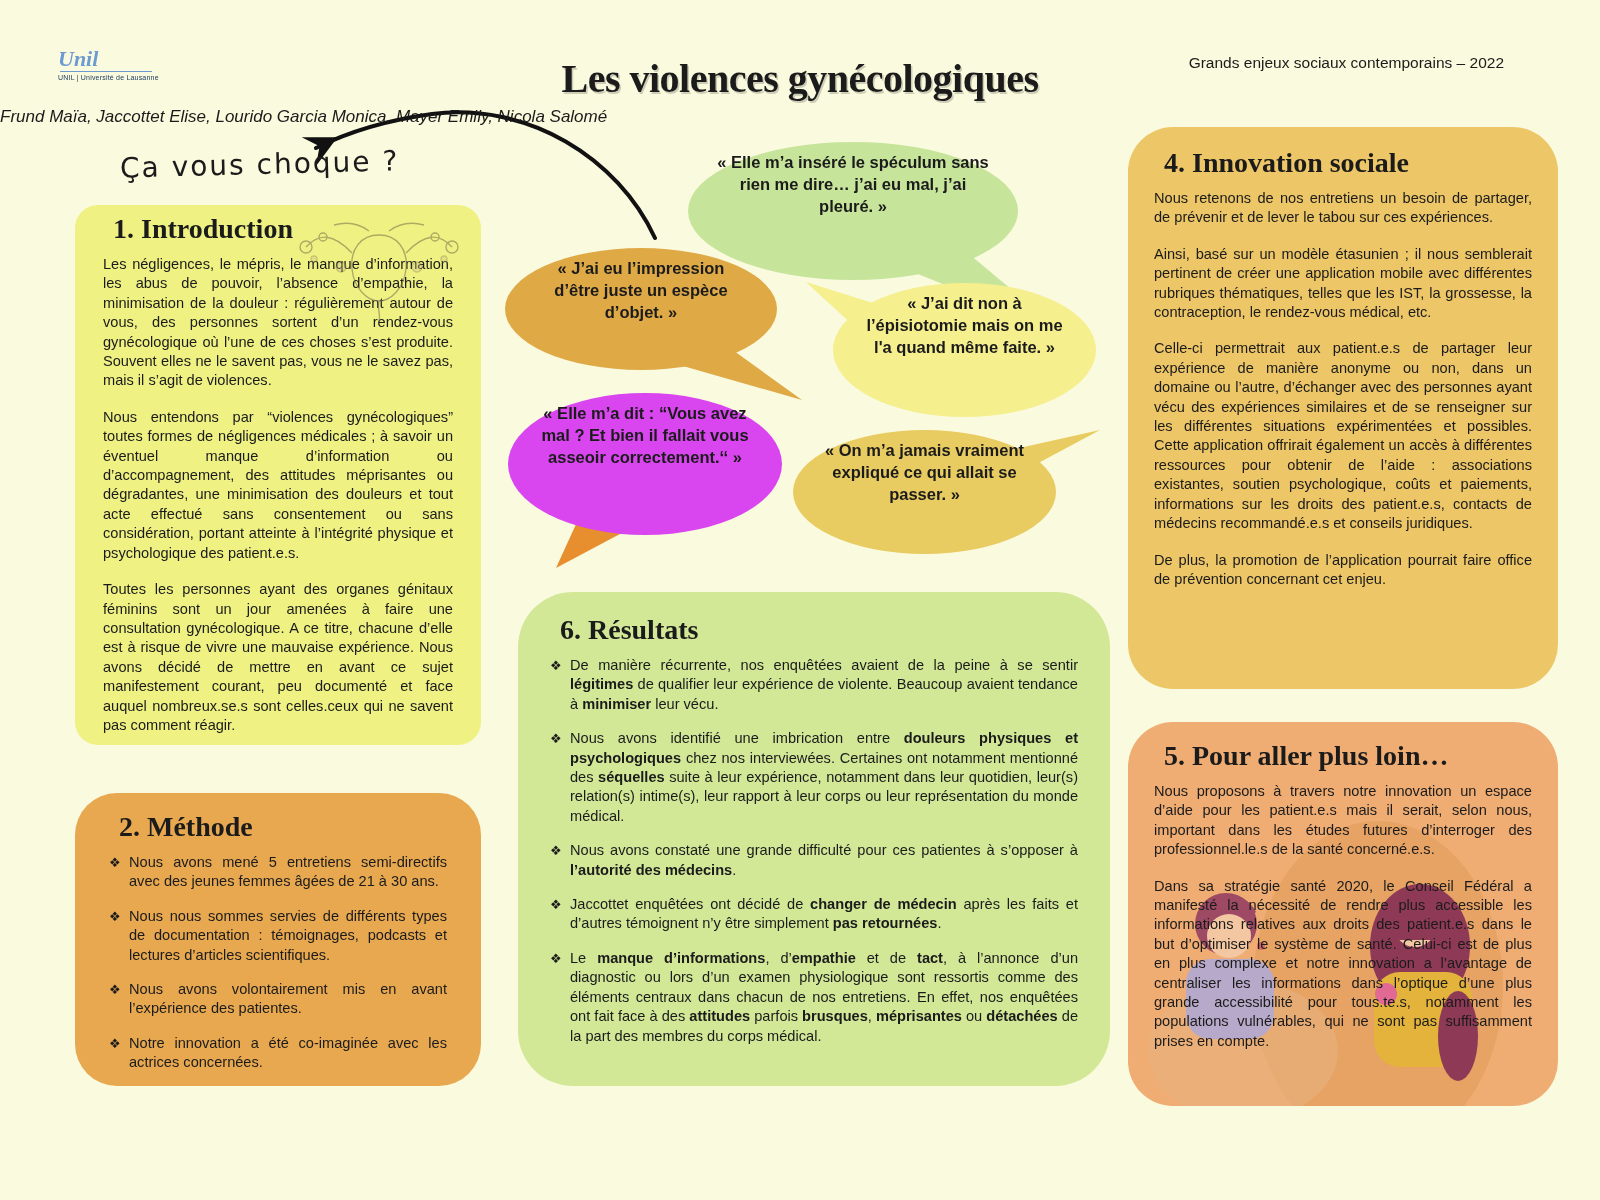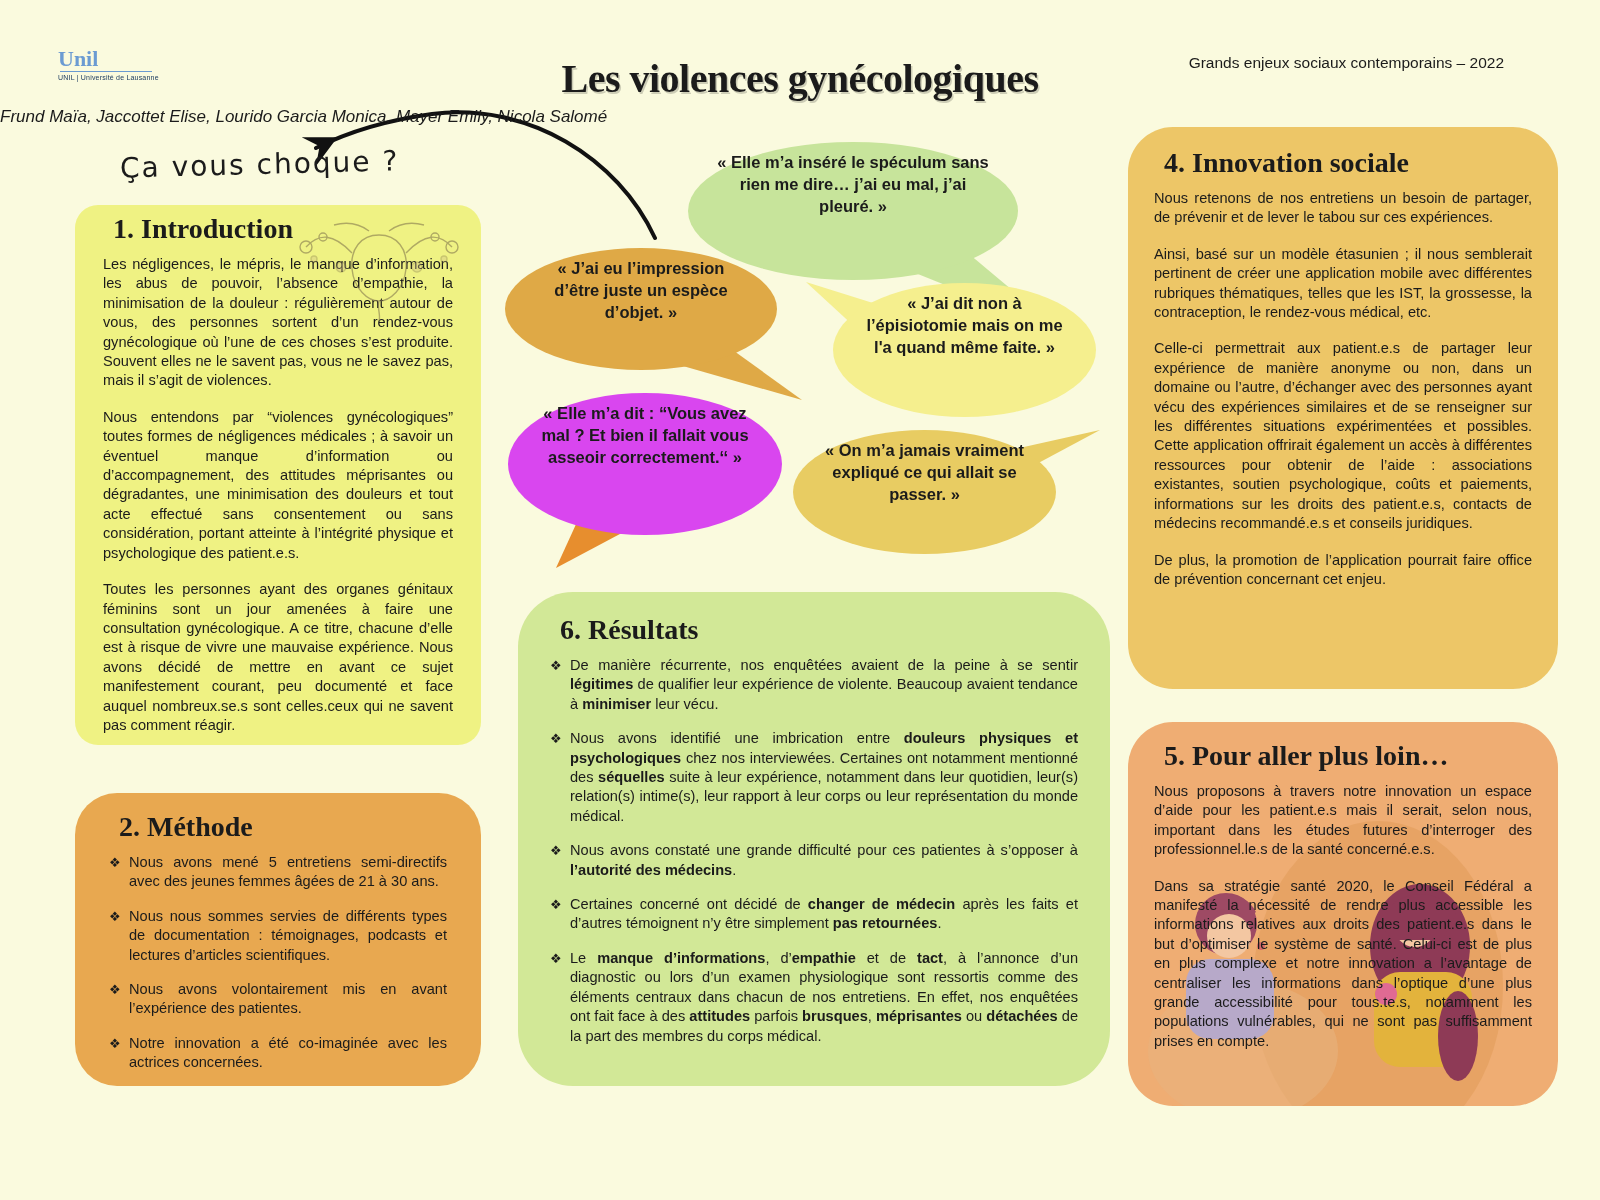--- a/index.html
+++ b/index.html
@@ -4,21 +4,21 @@
 <style>
   html,body{margin:0;padding:0;background:#e8e8e8;}
   .poster{
     position:relative;width:1600px;height:1200px;margin:0 auto;
     background:#fafade;
     font-family:"Liberation Sans",sans-serif;color:#1b1b1b;overflow:hidden;
   }
   .abs{position:absolute;}
   
   .logo{left:58px;top:48px;width:180px;}
-  .logo-script{font-family:"Liberation Serif",serif;font-weight:bold;
+  .logo-script{font-family:"Liberation Serif",serif;font-style:italic;font-weight:bold;
     font-size:22px;color:#6b9bd2;line-height:1;}
   .logo-rule{width:92px;height:1px;background:#6b9bd2;margin:1px 0 2px 2px;}
   .logo-sub{font-size:7px;color:#16365c;letter-spacing:.2px;}
   .title{top:55px;left:0;width:100%;text-align:center;
     font-family:"Liberation Serif",serif;font-weight:bold;font-size:40px;
     letter-spacing:-.5px;text-shadow:1.5px 1.5px 0 #cdcdb6;}
   .authors{top:107px;left:0;width:100%;text-align:left;font-style:italic;font-size:17px;}
   .course{top:54px;right:96px;font-size:15.5px;}
   .hook{left:120px;top:148px;font-size:28px;letter-spacing:2px;transform:rotate(-1.5deg);
     font-family:"DejaVu Sans",sans-serif;}
@@ -116,21 +116,21 @@
     <div class="bullet">
       <span class="mark">❖</span>
       <span class="txt"><span>Nous avons identifié une imbrication entre </span><b>douleurs physiques et psychologiques</b><span> chez nos interviewées. Certaines ont notamment mentionné des </span><b>séquelles</b><span> suite à leur expérience, notamment dans leur quotidien, leur(s) relation(s) intime(s), leur rapport à leur corps ou leur représentation du monde médical.</span></span>
     </div>
     <div class="bullet">
       <span class="mark">❖</span>
       <span class="txt"><span>Nous avons constaté une grande difficulté pour ces patientes à s’opposer à </span><b>l’autorité des médecins</b><span>.</span></span>
     </div>
     <div class="bullet">
       <span class="mark">❖</span>
-      <span class="txt"><span>Certaines concerné ont décidé de </span><b>changer de médecin</b><span> après les faits et d’autres témoignent n’y être simplement </span><b>pas retournées</b><span>.</span></span>
+      <span class="txt"><span>Jaccottet enquêtées ont décidé de </span><b>changer de médecin</b><span> après les faits et d’autres témoignent n’y être simplement </span><b>pas retournées</b><span>.</span></span>
     </div>
     <div class="bullet">
       <span class="mark">❖</span>
       <span class="txt"><span>Le </span><b>manque d’informations</b><span>, d’</span><b>empathie</b><span> et de </span><b>tact</b><span>, à l’annonce d’un diagnostic ou lors d’un examen physiologique sont ressortis comme des éléments centraux dans chacun de nos entretiens. En effet, nos enquêtées ont fait face à des </span><b>attitudes</b><span> parfois </span><b>brusques</b><span>, </span><b>méprisantes</b><span> ou </span><b>détachées</b><span> de la part des membres du corps médical.</span></span>
     </div>
   </div>
 
   <div class="abs box box-innovation">
     <h2>4. Innovation sociale</h2>
     <p>Nous retenons de nos entretiens un besoin de partager, de prévenir et de lever le tabou sur ces expériences.</p>

